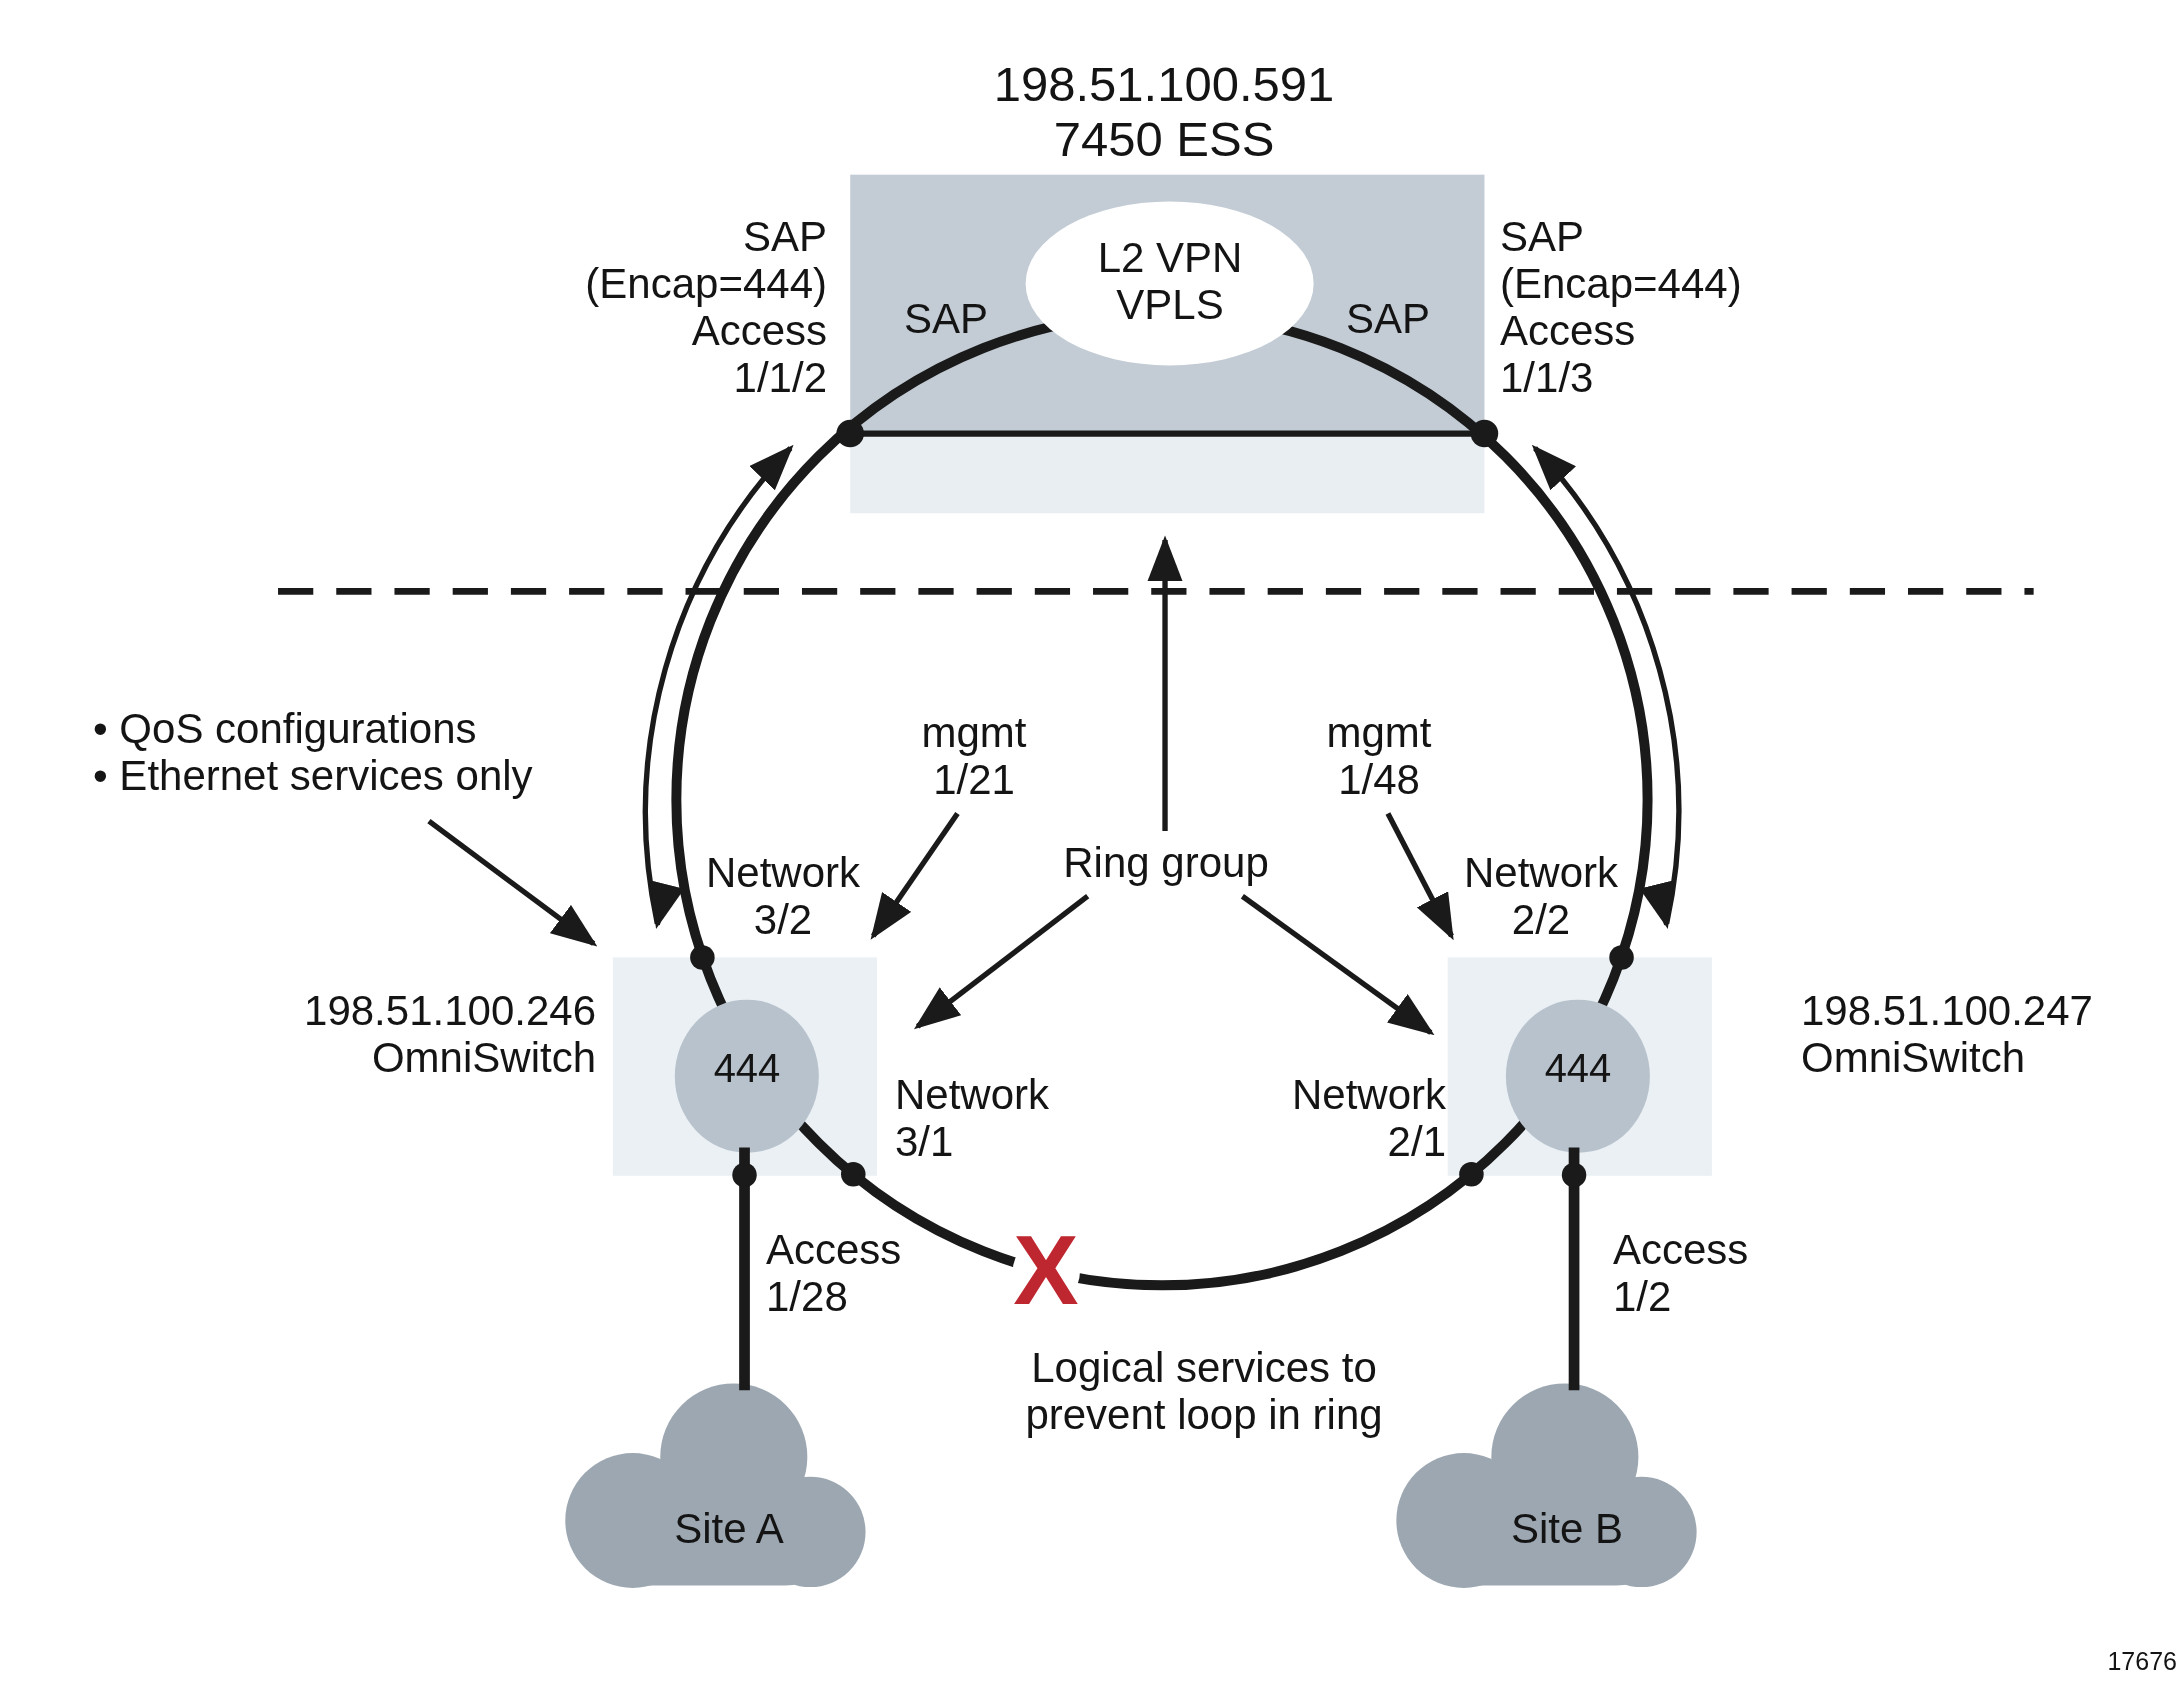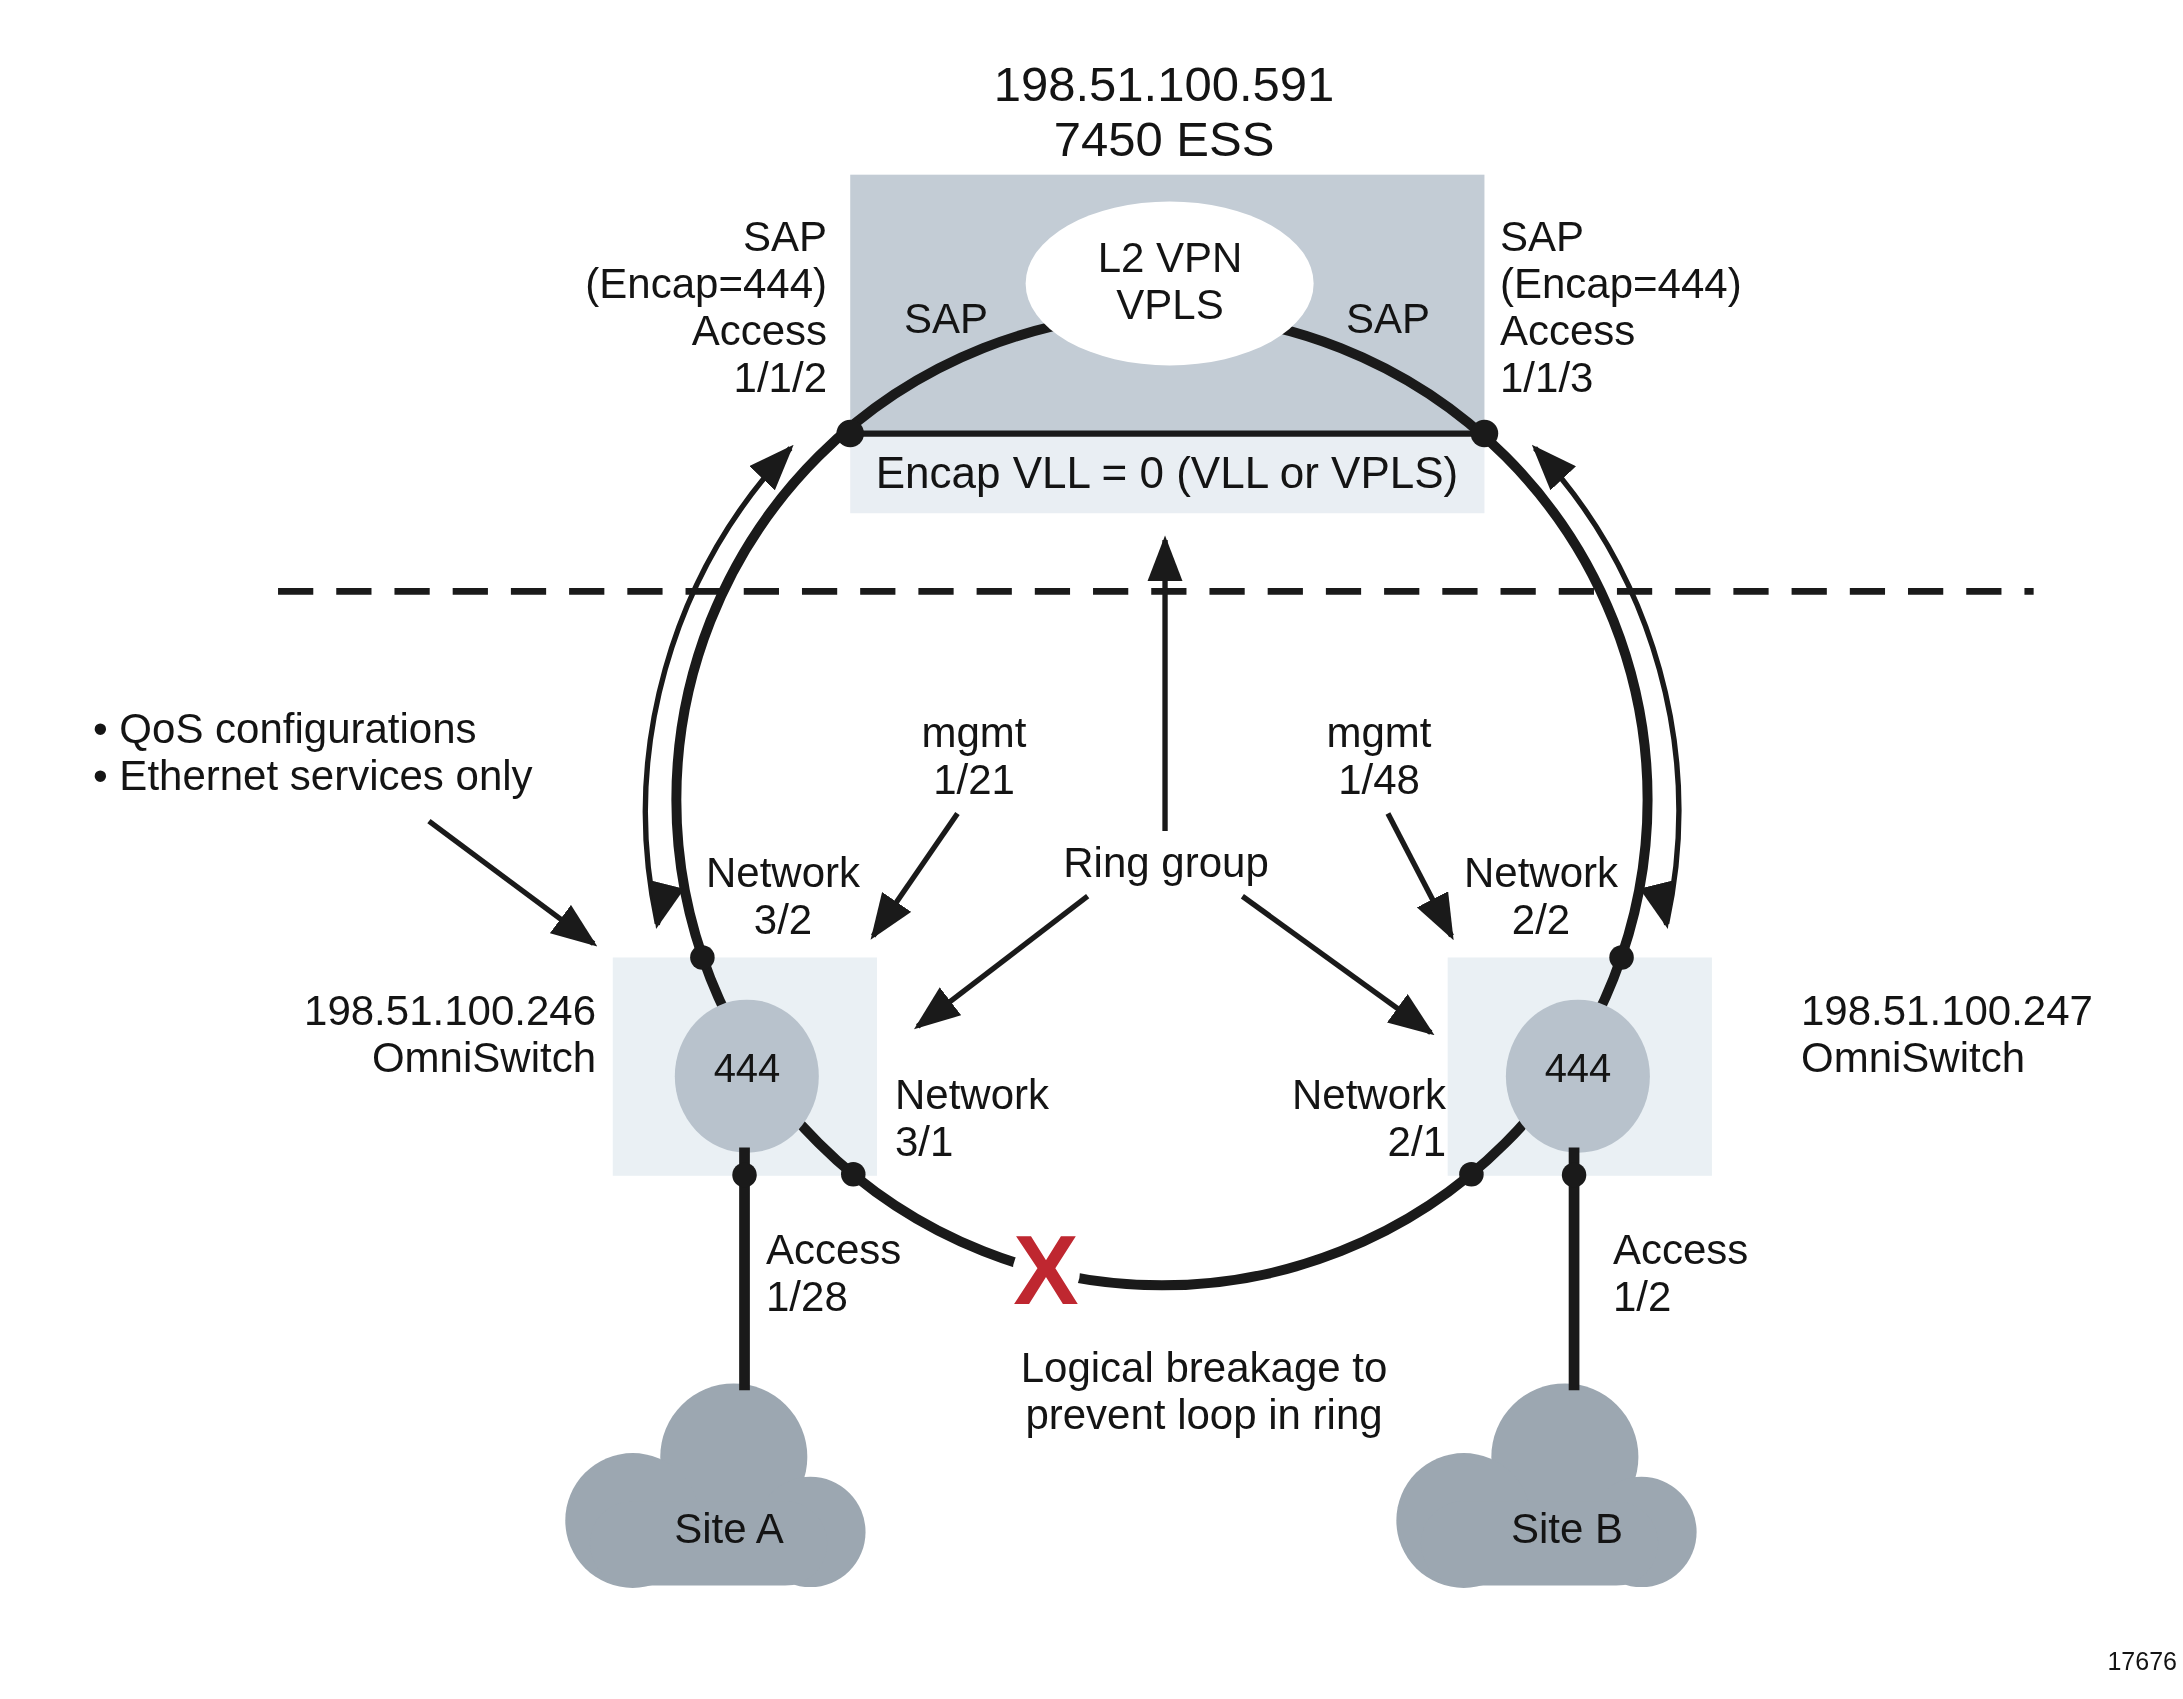--- a/index.html
+++ b/index.html
@@ -90,21 +90,20 @@
       <path d="M 2168,1175 L 2176,1207" marker-end="url(#ah)"></path>
     </g>
   </svg>
 
   <div class="lbl c fs64" style="left:1164px;top:57px">198.51.100.591
 7450 ESS</div>
   <div class="lbl c" style="left:1170px;top:234px">L2 VPN
 VPLS</div>
   <div class="lbl c" style="left:946px;top:295px">SAP</div>
   <div class="lbl c" style="left:1388px;top:295px">SAP</div>
-  <div class="lbl c fs58" style="left:1167px;top:448px">Encap VLL = 0 (VLL or VPLS)</div>
 
   <div class="lbl r" style="left:827px;top:213px">SAP
 (Encap=444)
 Access
 1/1/2</div>
   <div class="lbl l" style="left:1500px;top:213px">SAP
 (Encap=444)
 Access
 1/1/3</div>
 
@@ -135,18 +134,18 @@
 
   <div class="lbl l" style="left:766px;top:1226px">Access
 1/28</div>
   <div class="lbl l" style="left:1613px;top:1226px">Access
 1/2</div>
 
   <div class="lbl c" style="left:729px;top:1505px">Site A</div>
   <div class="lbl c" style="left:1567px;top:1505px">Site B</div>
 
   <div class="lbl c xmark" style="left:1046px;top:1221px">X</div>
-  <div class="lbl c" style="left:1204px;top:1344px">Logical breakage to
+  <div class="lbl c" style="left:1204px;top:1344px">Logical services to
 prevent loop in ring</div>
 
   <div class="lbl r fs46" style="left:2177px;top:1647px">17676</div>
 </div>
 
 
 </body></html>

